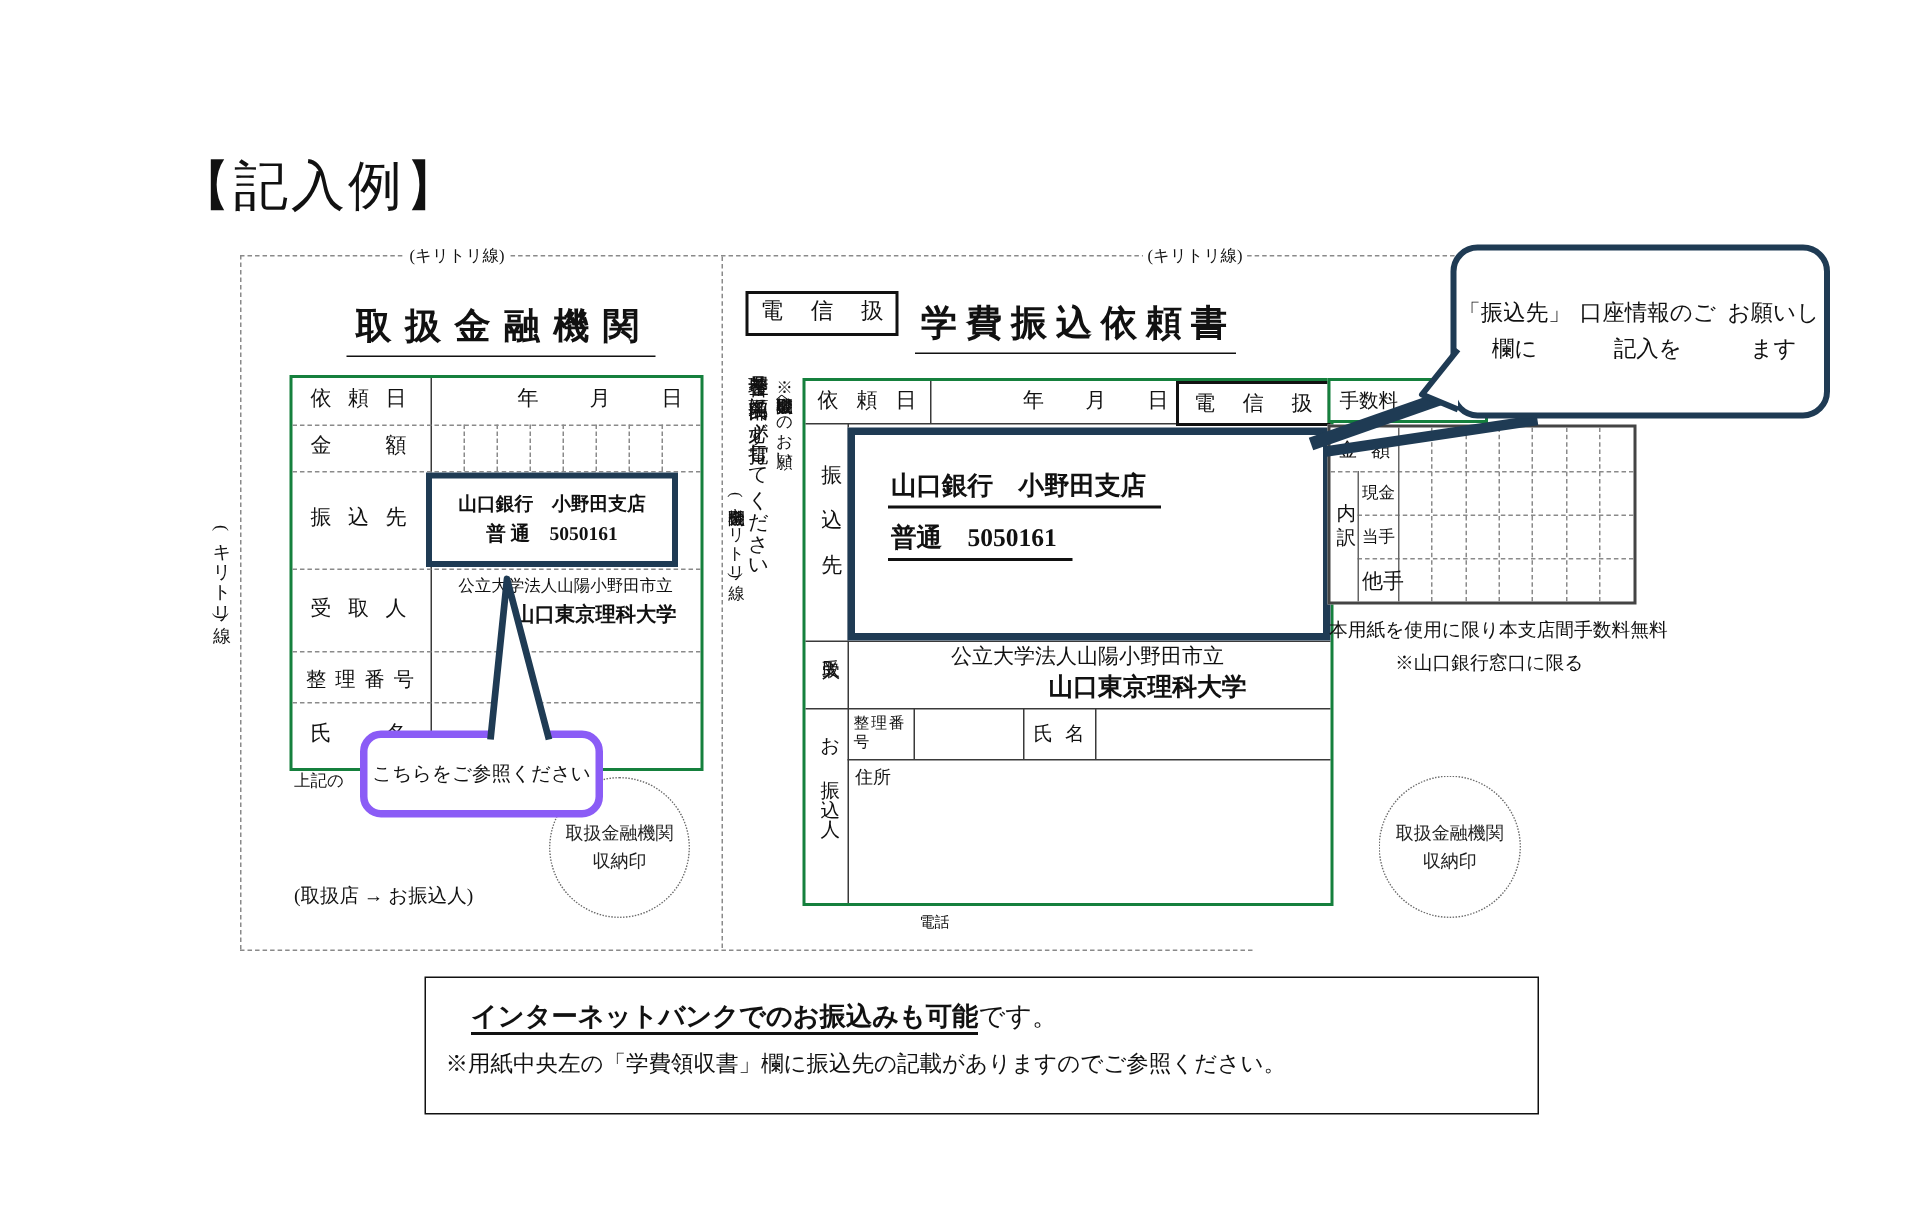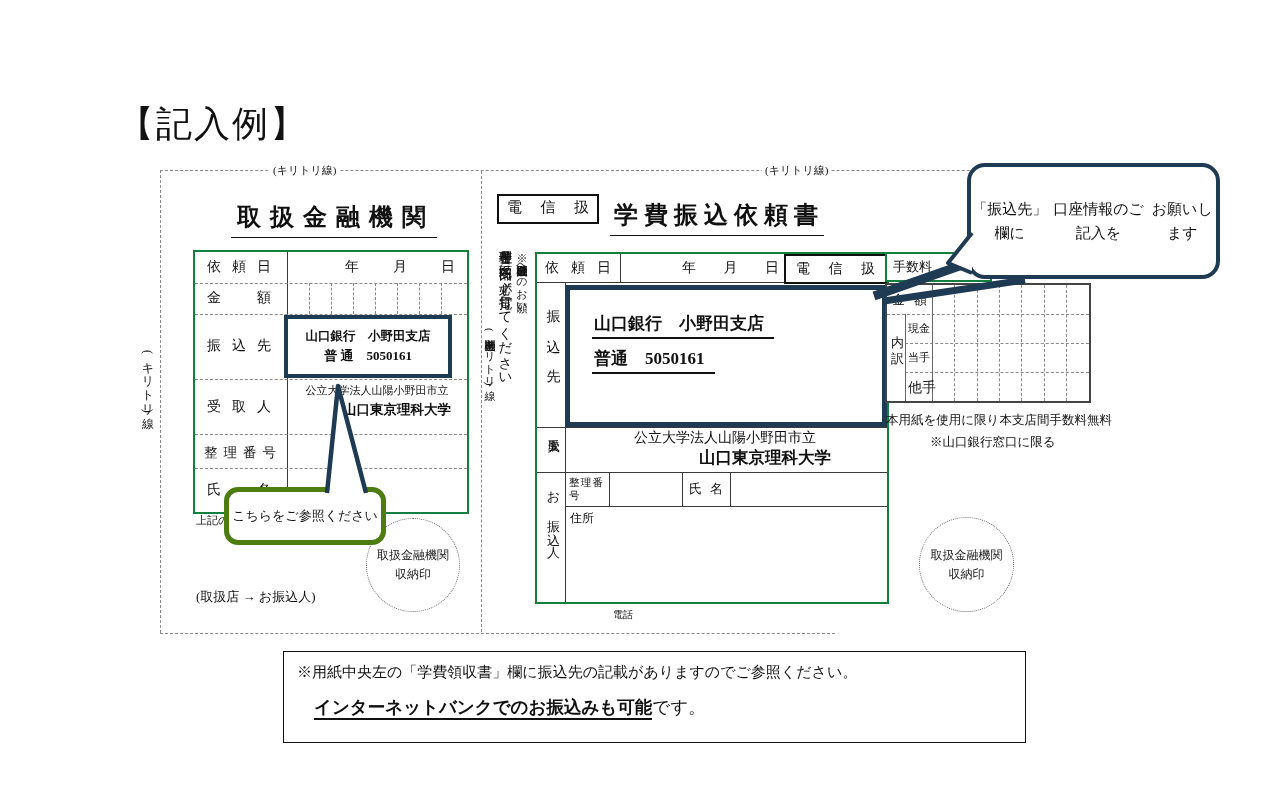--- a/index.html
+++ b/index.html
@@ -83,21 +83,21 @@
   </div>
 
   <div class="abs" style="left:196px;top:513px;font-size:11px;">上記の</div>
   <div class="abs" style="left:196px;top:588px;font-size:13px;">(取扱店 → お振込人)</div>
 
   <div class="stamp" style="left:366px;top:518px;width:92px;height:92px;">
     <div>取扱金融機関</div>
     <div>収納印</div>
   </div>
 
-  <div class="bubble" style="left:224px;top:487px;width:152px;height:48px;border:5px solid #4d7c0f;
+  <div class="bubble" style="left:240px;top:487px;width:152px;height:48px;border:5px solid #8b5cf6;
        border-radius:14px;font-size:13px;line-height:1.45;text-align:center;">
     <div>こちらを</div>
     <div>ご参照ください</div>
   </div>
 
   <div class="abs vtext" style="left:514px;top:246px;font-size:11px;height:230px;">※取扱金融機関へのお願い</div>
   <div class="abs vtext" style="left:496px;top:240px;font-size:13.5px;height:330px;">整理番号を氏名頭部に必ず打電してください</div>
   <div class="abs vtext" style="left:482px;top:328px;font-size:11px;">(金融機関キリトリ線)</div>
 
   <div class="abs jl" style="left:497px;top:194px;width:82px;height:24px;border:2px solid #111;
@@ -193,19 +193,19 @@
     <div>口座情報のご記入を</div>
     <div>お願いします</div>
   </div>
 
   <svg class="overlay" width="1287" height="803" viewBox="0 0 1287 803">
     <path d="M327,493 L338,386 L366,493" fill="#ffffff" stroke="#1f3b54" stroke-width="4.5" stroke-linejoin="round"></path>
     <path d="M972,233 L948,263 L972,273" fill="#ffffff" stroke="#1f3b54" stroke-width="4" stroke-linejoin="round"></path>
   </svg>
 
   <div class="formbox" style="left:283px;top:651px;width:741px;height:90px;border-width:1.5px;border-color:#111;">
-    <div style="margin:11px 0 0 13px;font-size:15px;">※用紙中央左の「学費領収書」欄に振込先の記載がありますのでご参照ください。</div>
     <div style="margin:13px 0 0 30px;font-size:17.5px;">
       <span style="font-weight:bold;border-bottom:2.5px solid #111;padding-bottom:1px;">インターネットバンクでのお振込みも可能</span><span>です。</span>
     </div>
+    <div style="margin:11px 0 0 13px;font-size:15px;">※用紙中央左の「学費領収書」欄に振込先の記載がありますのでご参照ください。</div>
   </div>
 
 </div>
 
 </body></html>

